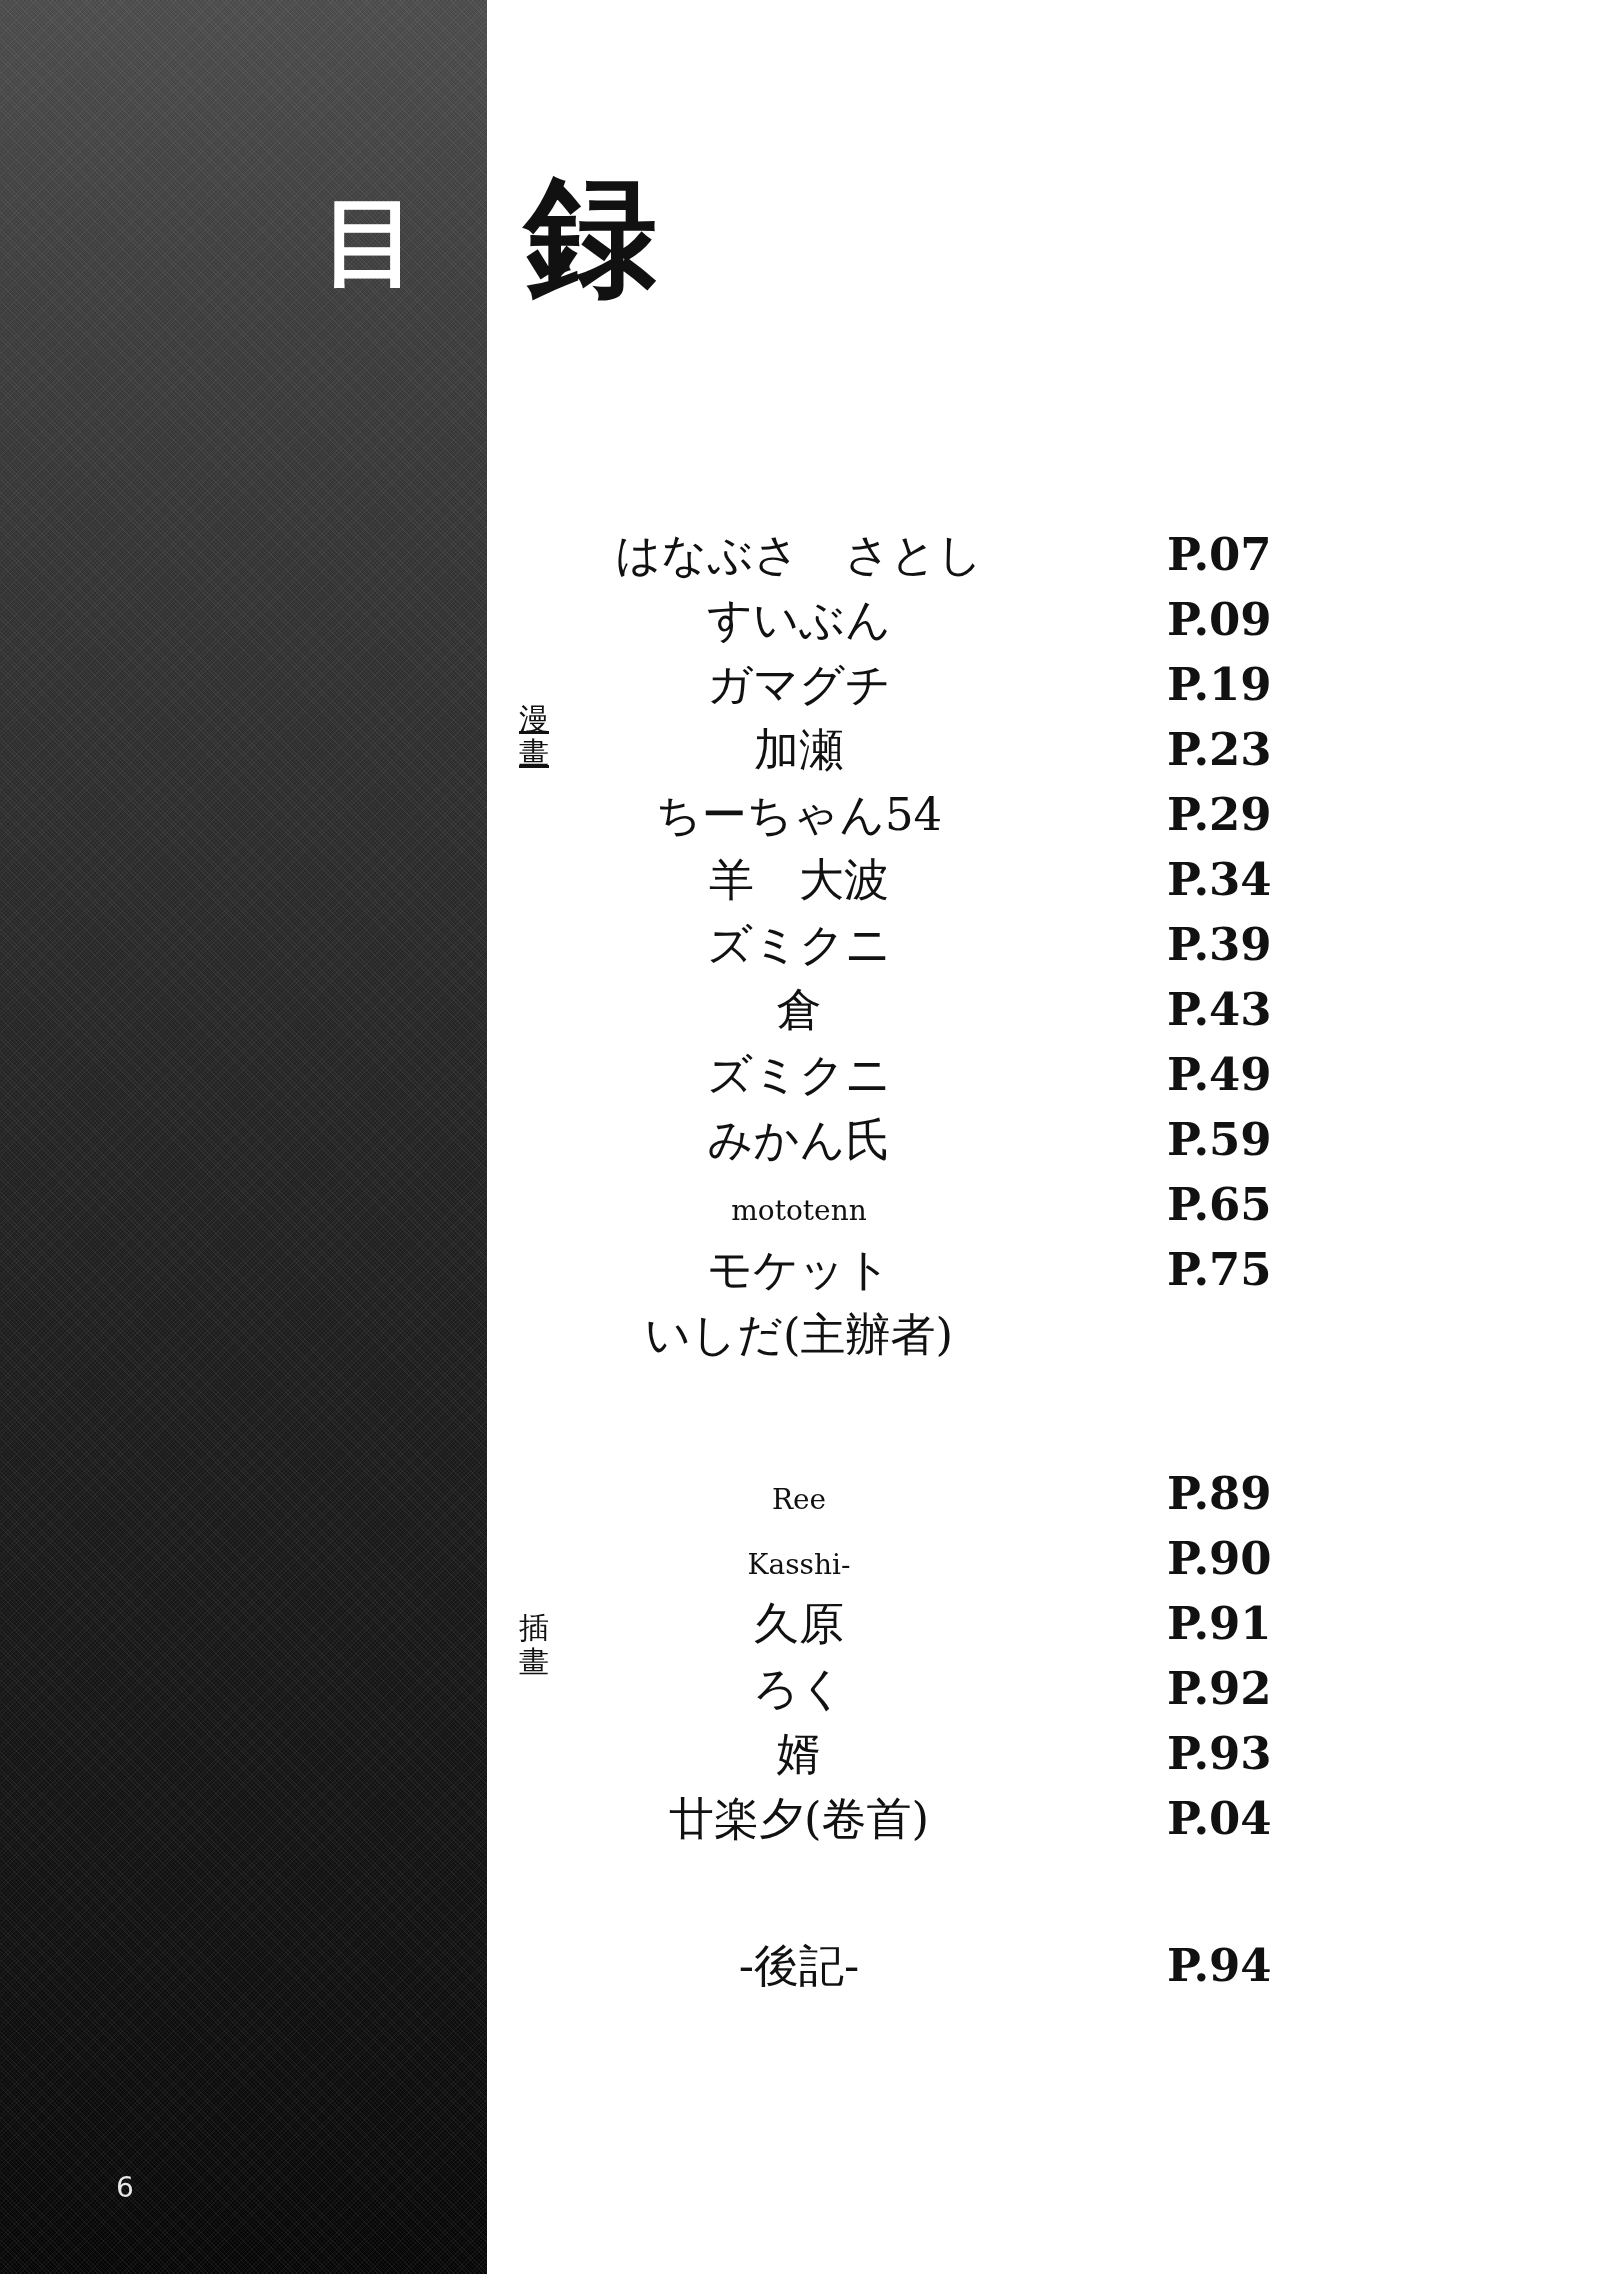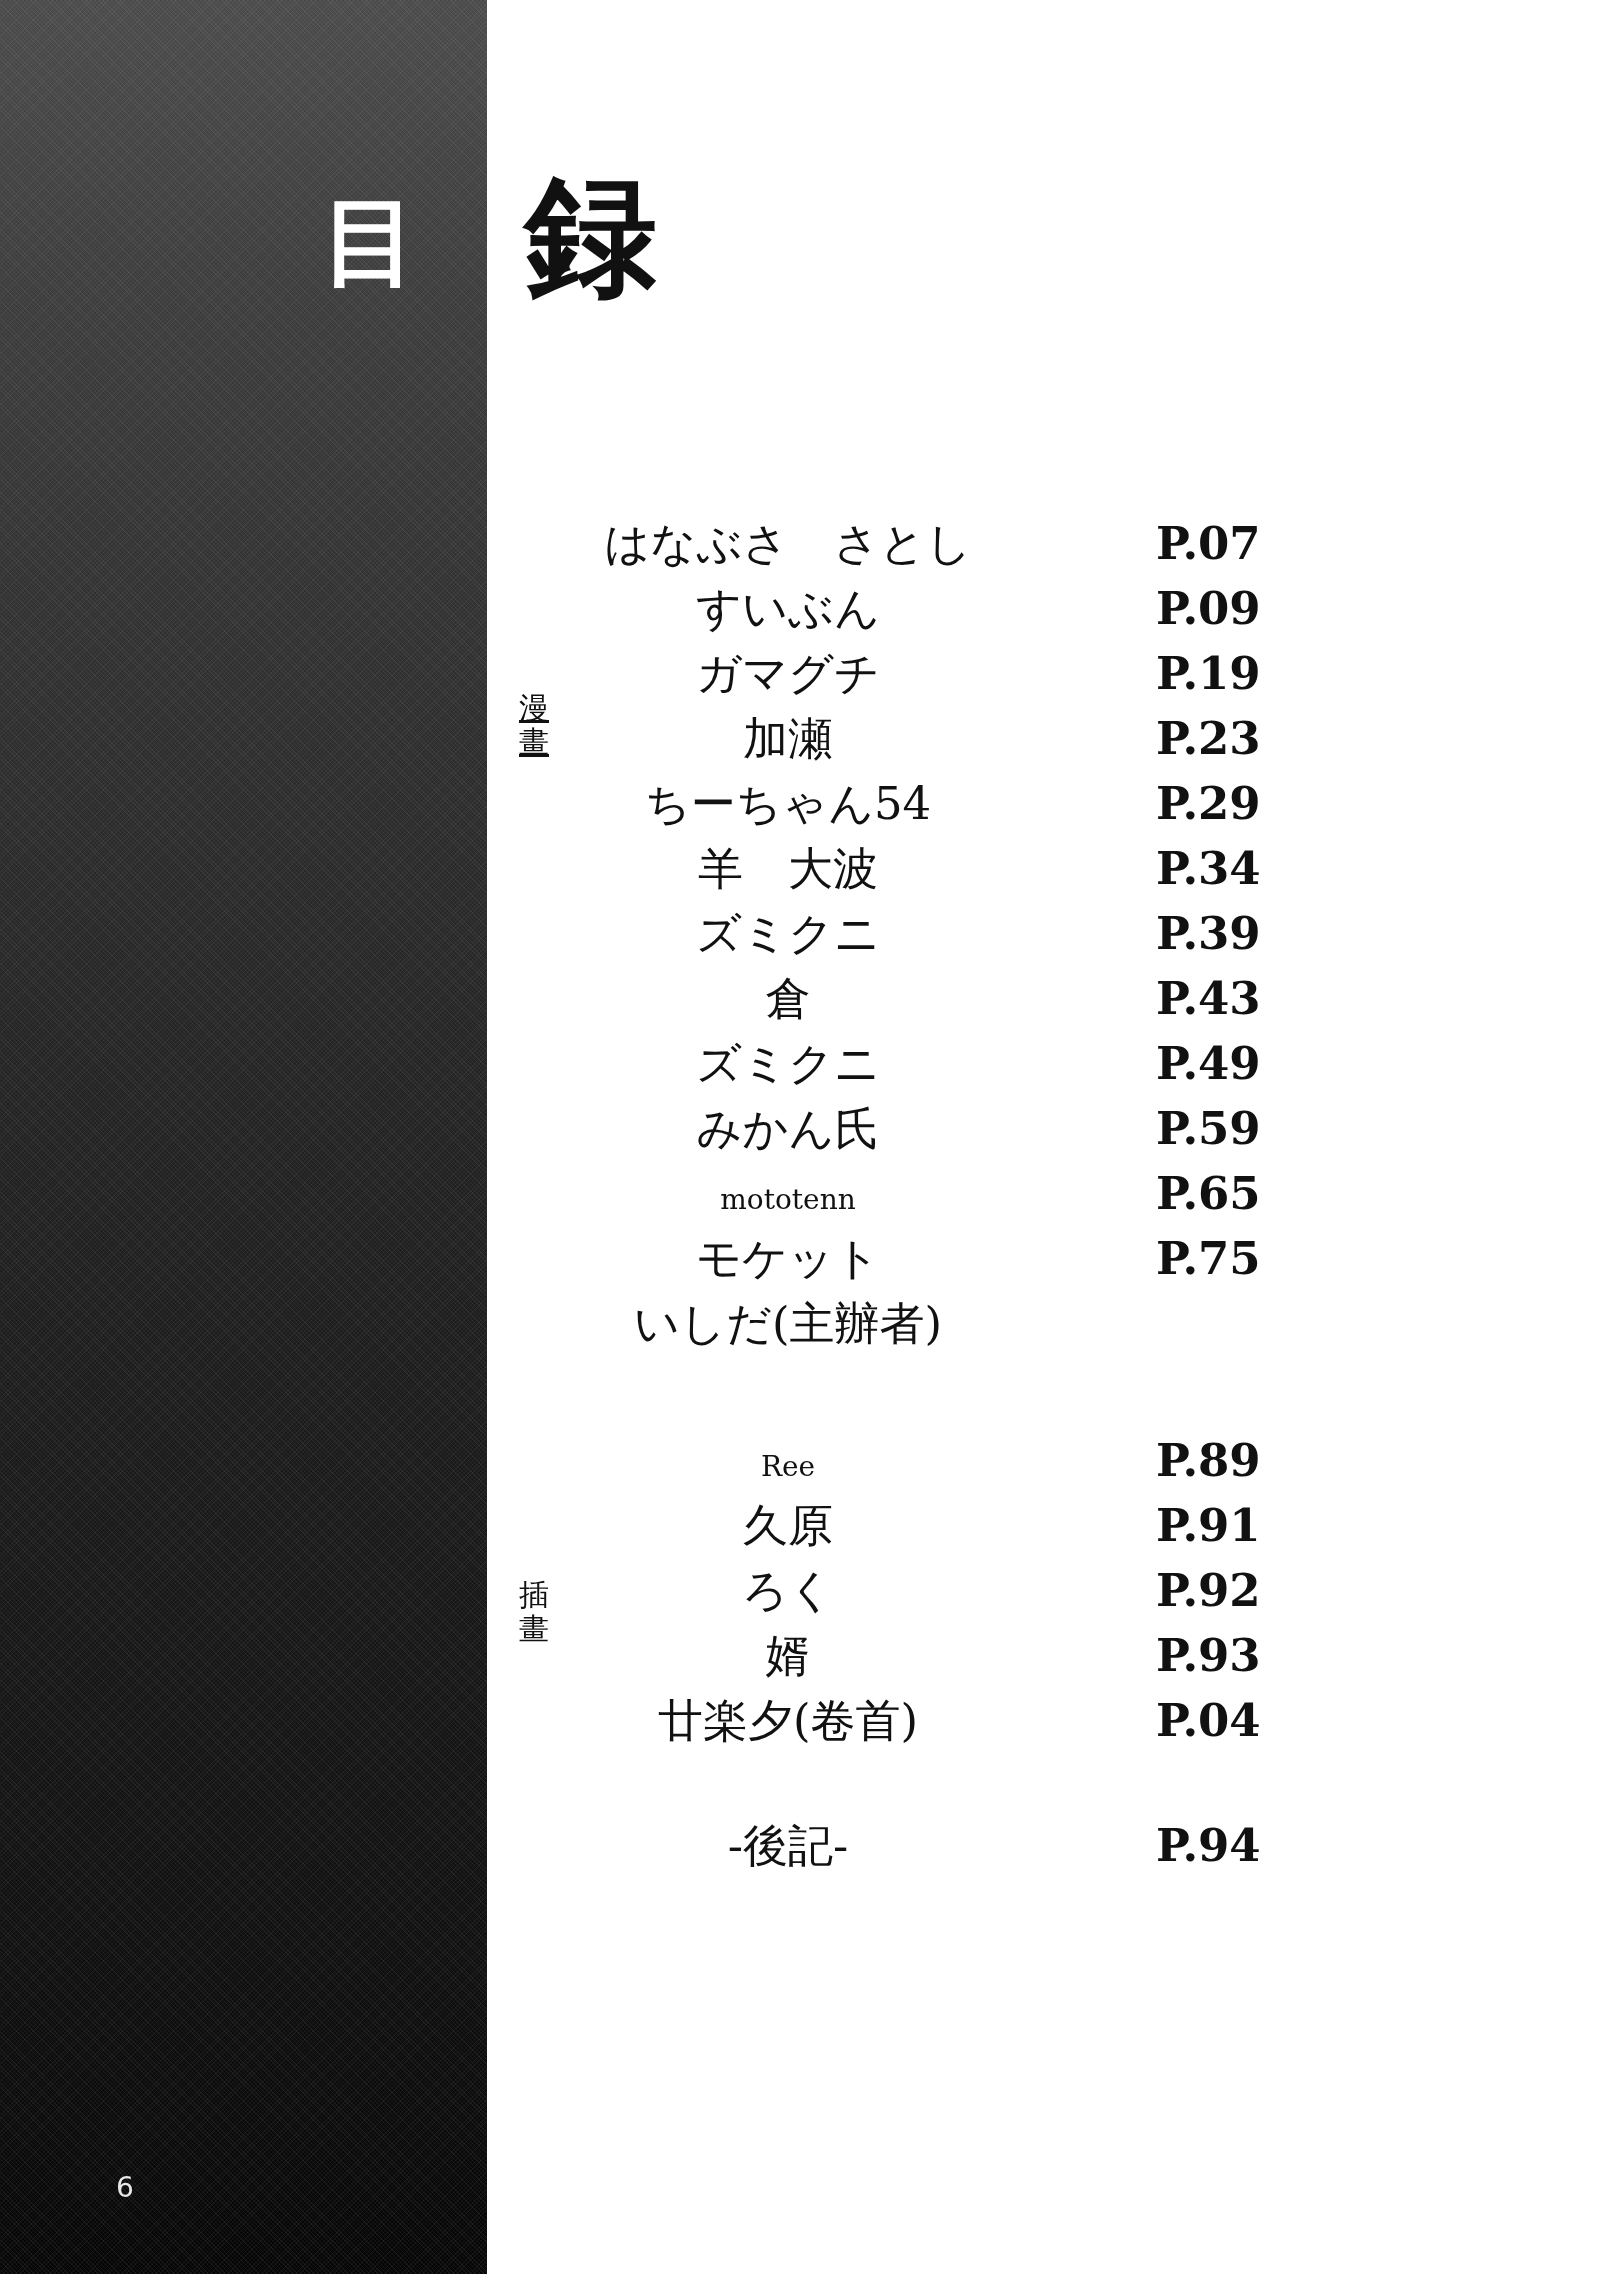--- a/index.html
+++ b/index.html
@@ -92,21 +92,21 @@
     left: 24px;
     width: 46px;
     font-size: 30px;
     line-height: 1.12;
     color: #111111;
     text-align: center;
     font-family: "DejaVu Serif", serif;
     letter-spacing: 0;
   }
   .rows {
-    margin: 1px;
+    margin: 12px;
     padding: 0;
   }
   .row {
     display: flex;
     align-items: baseline;
     height: 65px;
   }
   .row-name {
     width: 600px;
     text-align: center;
@@ -221,20 +221,24 @@
   <div class="gap-1"></div>
 
   <div class="section">
     <div class="section-label" style="top:140px;">插畫</div>
     <div class="rows">
       <div class="row">
         <span class="row-name latin">Ree</span>
         <span class="row-page">P.89</span>
       </div>
       <div class="row">
+        <span class="row-name latin">Kasshi-</span>
+        <span class="row-page">P.90</span>
+      </div>
+      <div class="row">
         <span class="row-name">久原</span>
         <span class="row-page">P.91</span>
       </div>
       <div class="row">
         <span class="row-name">ろく</span>
         <span class="row-page">P.92</span>
       </div>
       <div class="row">
         <span class="row-name">婿</span>
         <span class="row-page">P.93</span>

